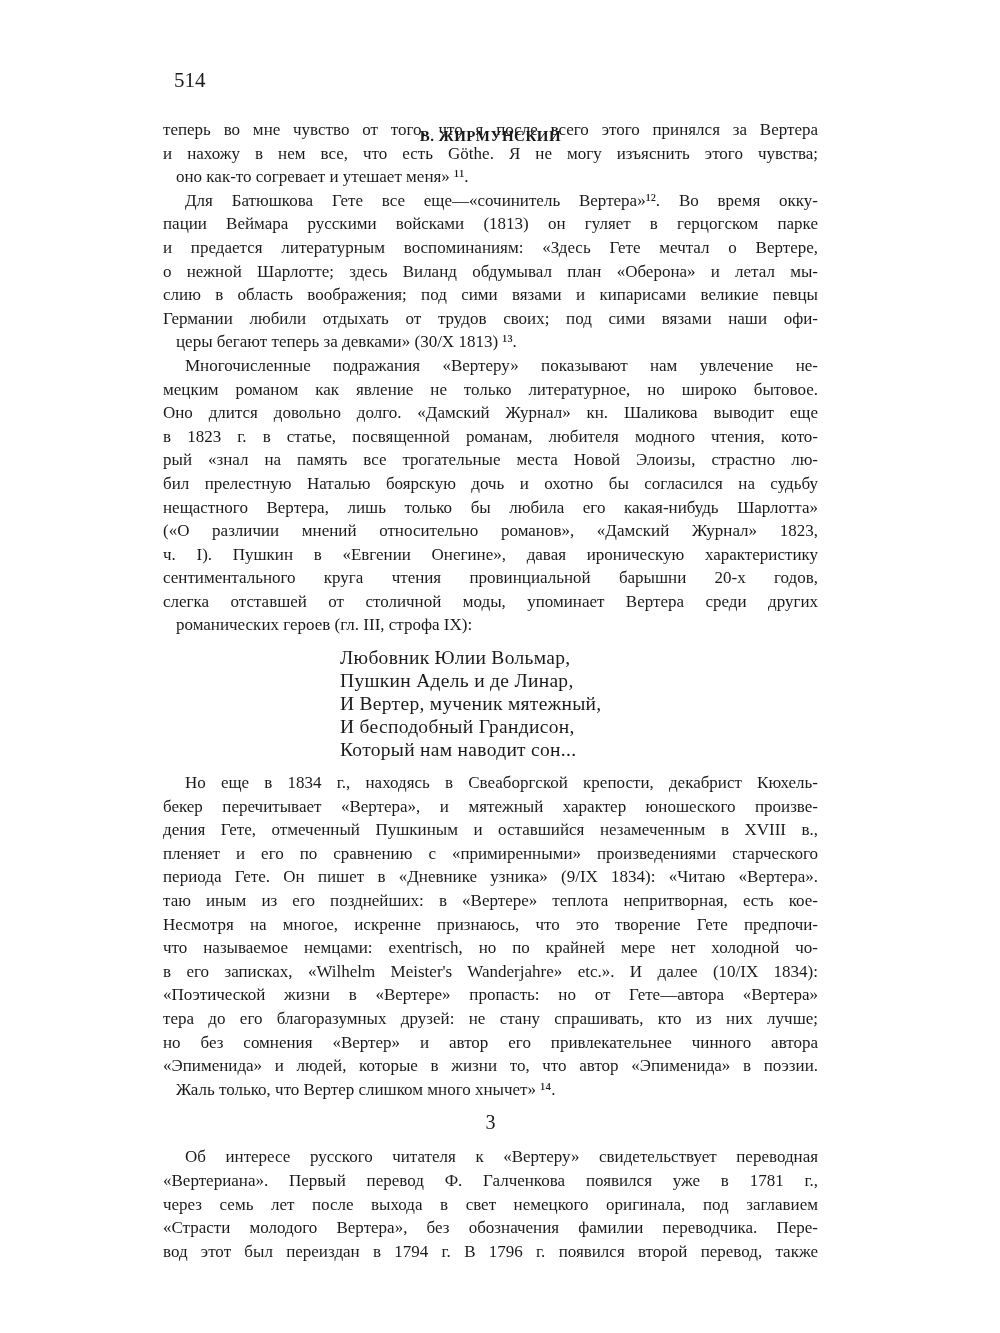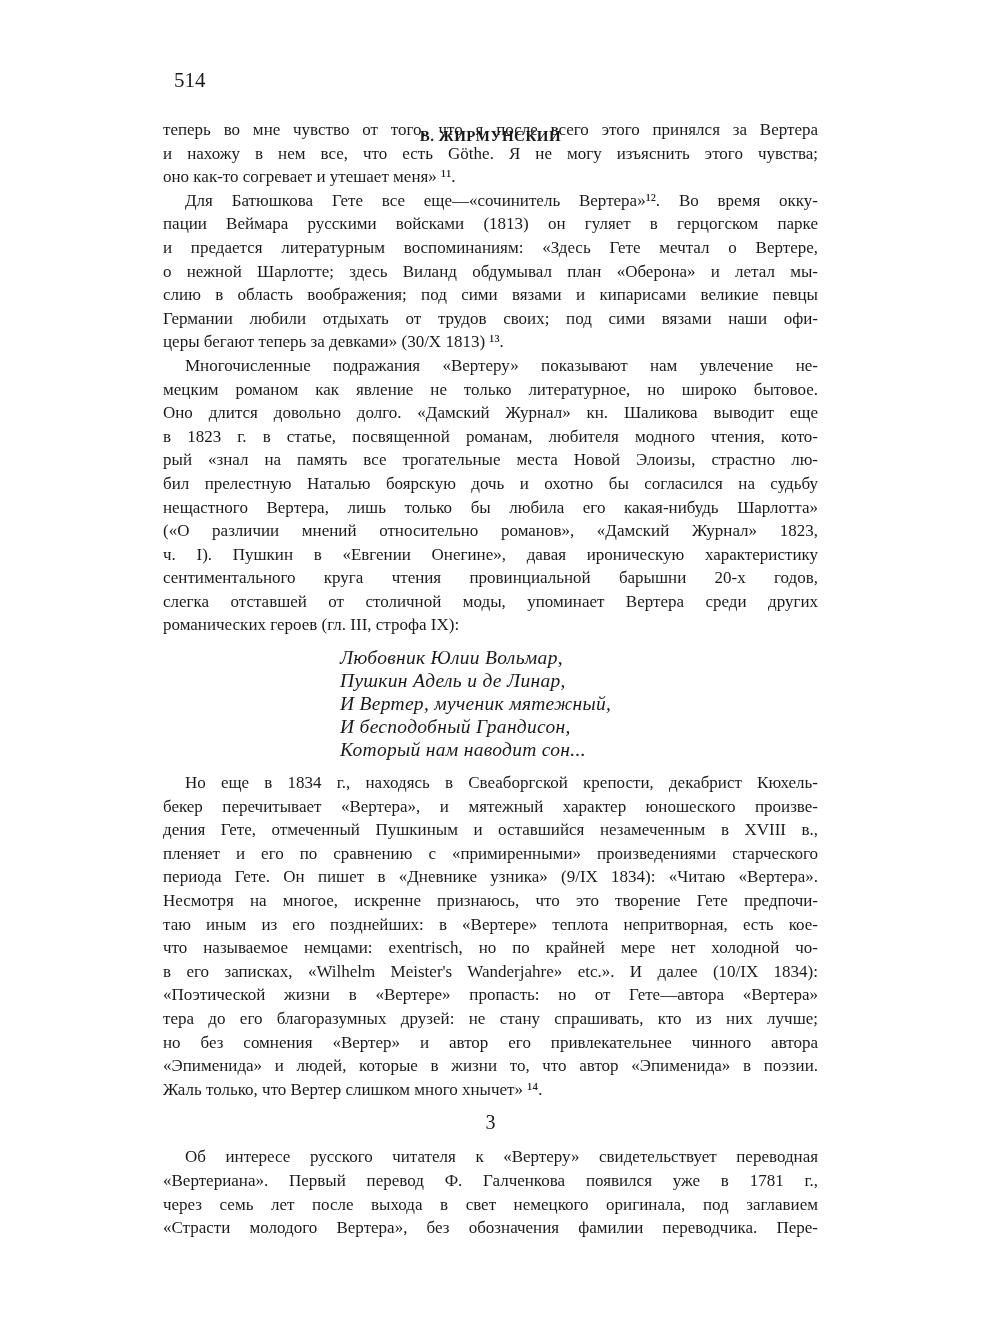--- a/index.html
+++ b/index.html
@@ -6,23 +6,23 @@
   body { width: 1000px; height: 1333px; position: relative; overflow: hidden;
          font-family: "Liberation Serif", "DejaVu Serif", serif; color: #1a1a1a; }
   .page { position: absolute; left: 163px; top: 0; width: 655px; }
   .running-head { position: absolute; top: 68px; left: 0; width: 655px; height: 24px; }
   .page-number { position: absolute; left: 11px; top: 0; font-size: 21px; }
   .author-head { position: absolute; left: 0; width: 655px; top: 20px; text-align: center;
                  font-size: 15px; letter-spacing: 0.5px; font-weight: bold; margin-top: 40px; }
   .body-text { position: absolute; top: 118px; left: 0; width: 655px; }
   .line { display: block; height: 23.6px; line-height: 23.6px; font-size: 17px;
           white-space: nowrap; text-align: justify; text-align-last: justify; }
-  .line.last { text-align-last: left; }
+  .line.last { text-align-last: left; margin-left: 13px; }
   .line.indent { padding-left: 22px; }
-  .verse { display: block; padding-left: 177px; margin: 9px 0 10px 0; font-style: italic; }
+  .verse { display: block; padding-left: 177px; margin: 9px 0 10px 0; }
   .verse .vline { display: block; height: 23px; line-height: 23px; font-size: 19.5px;
                   white-space: nowrap; letter-spacing: 0.3px; }
   .section-number { display: block; text-align: center; font-size: 20px;
                     height: 30px; line-height: 30px; margin: 6px 0 8px 0; }
 </style>
 </head>
 <body>
 
 <div class="page">
 
@@ -71,34 +71,35 @@
       <span class="vline">И бесподобный Грандисон,</span>
       <span class="vline">Который нам наводит сон...</span>
     </div>
 
     <div>
       <span class="line indent">Но еще в 1834 г., находясь в Свеаборгской крепости, декабрист Кюхель-</span>
       <span class="line">бекер перечитывает «Вертера», и мятежный характер юношеского произве-</span>
       <span class="line">дения Гете, отмеченный Пушкиным и оставшийся незамеченным  в XVIII в.,</span>
       <span class="line">пленяет и его по сравнению с «примиренными» произведениями  старческого</span>
       <span class="line">периода Гете. Он пишет в «Дневнике узника» (9/IX 1834): «Читаю «Вертера».</span>
+      <span class="line">таю иным из его позднейших: в «Вертере» теплота непритворная, есть кое-</span>
       <span class="line">Несмотря на многое, искренне признаюсь, что это творение Гете предпочи-</span>
-      <span class="line">таю иным из его позднейших: в «Вертере» теплота непритворная, есть кое-</span>
       <span class="line">что называемое немцами: exentrisch, но по крайней мере нет холодной чо-</span>
       <span class="line">в его записках, «Wilhelm Meister's Wanderjahre» etc.». И далее (10/IX 1834):</span>
       <span class="line">«Поэтической жизни в «Вертере» пропасть: но от Гете—автора «Вертера»</span>
       <span class="line">тера до его благоразумных друзей: не стану спрашивать, кто из них лучше;</span>
       <span class="line">но без сомнения «Вертер» и автор его привлекательнее чинного автора</span>
       <span class="line">«Эпименида» и людей, которые в жизни то, что автор «Эпименида» в поэзии.</span>
       <span class="line last">Жаль только, что Вертер слишком много хнычет» ¹⁴.</span>
     </div>
 
     <span class="section-number">3</span>
 
     <div>
       <span class="line indent">Об интересе русского читателя к «Вертеру» свидетельствует переводная</span>
       <span class="line">«Вертериана». Первый перевод Ф. Галченкова появился уже в 1781 г.,</span>
       <span class="line">через семь лет после выхода в свет немецкого оригинала, под заглавием</span>
       <span class="line">«Страсти молодого Вертера», без обозначения фамилии переводчика. Пере-</span>
+      <span class="line">вод этот был переиздан в 1794 г. В 1796 г. появился второй перевод, также</span>
     </div>
 
   </div>
 </div>
 
 </body></html>

